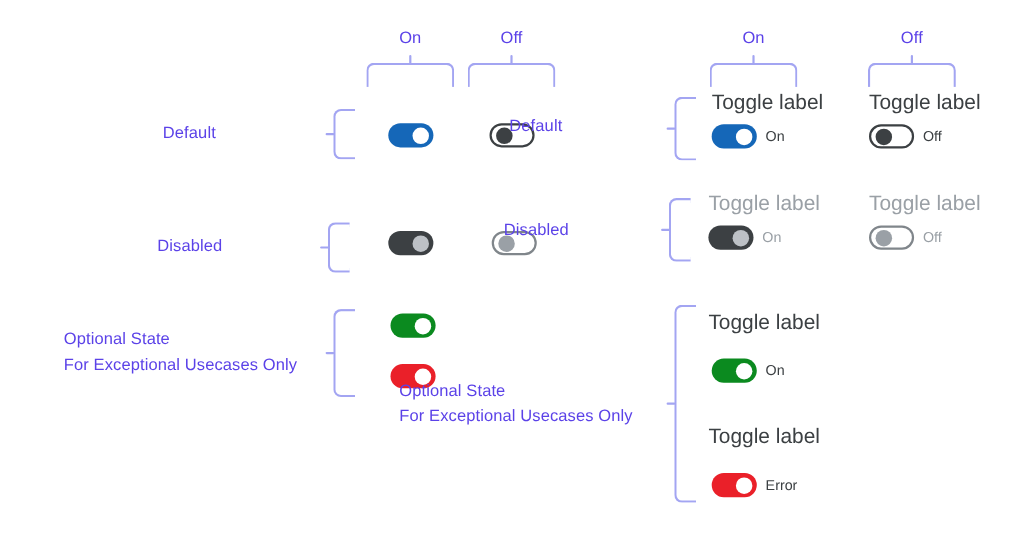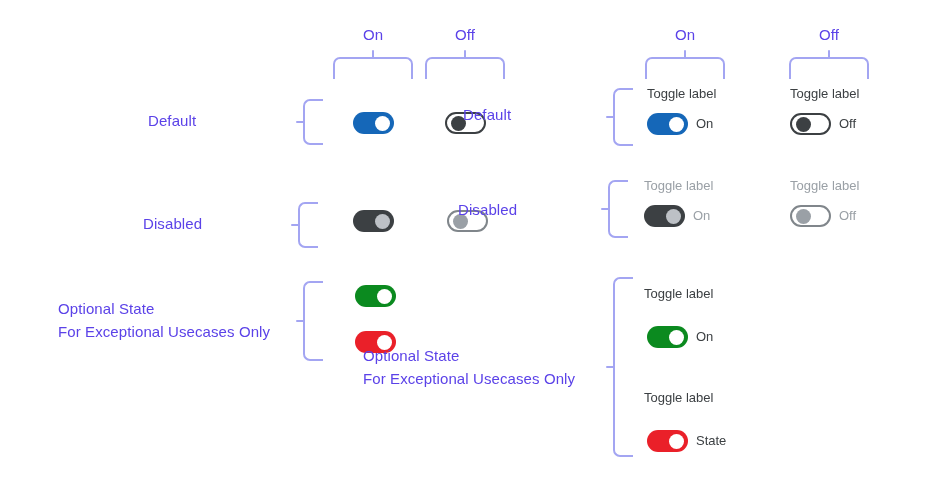--- a/index.html
+++ b/index.html
@@ -105,21 +105,21 @@
   .tg-dark-fill .knob { background: #bdc1c6 !important; }
 
   .tg-dark-out  { color: #3c4043; }
   .tg-dark-out .knob { background: #3c4043; }
   .tg-gray-out  { color: #80868b; }
   .tg-gray-out .knob { background: #9aa0a6; }
 
   
   .tog-label {
     position: absolute;
-    font-size: 13px;
+    font-size: 19px;
     line-height: 16px;
     color: #3c4043;
     white-space: nowrap;
   }
   .state-text {
     position: absolute;
     font-size: 13px;
     line-height: 22px;
     color: #3c4043;
     white-space: nowrap;
@@ -211,15 +211,15 @@
   <div class="tog-label" style="left:596px; top:286px;">Toggle label</div>
   <div class="toggle on tg-green" style="left:599px; top:326px;">
     <span class="knob"></span>
   </div>
   <div class="state-text" style="left:648px; top:326px;">On</div>
 
   <div class="tog-label" style="left:596px; top:390px;">Toggle label</div>
   <div class="toggle on tg-red" style="left:599px; top:430px;">
     <span class="knob"></span>
   </div>
-  <div class="state-text" style="left:648px; top:430px;">State</div>
+  <div class="state-text" style="left:648px; top:430px;">Error</div>
 
 </div>
 
 </body></html>

